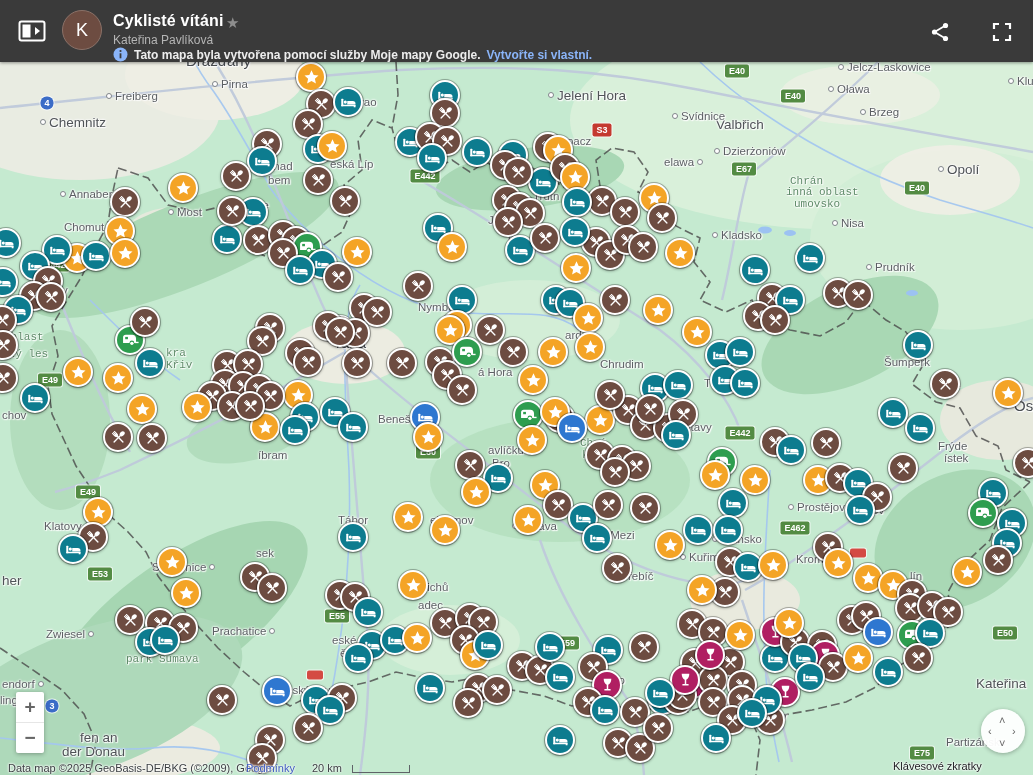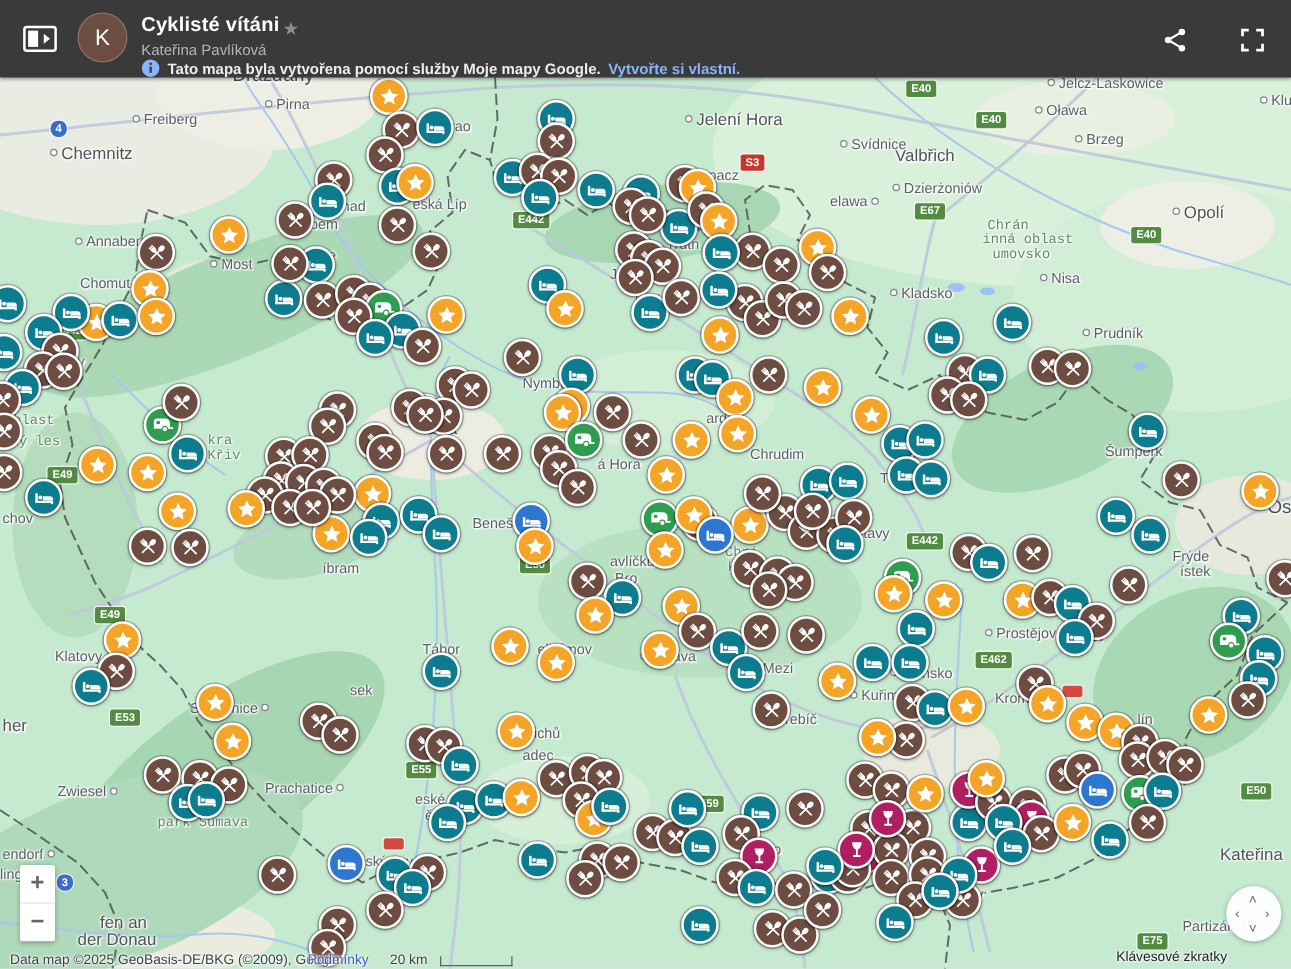--- a/index.html
+++ b/index.html
@@ -128,21 +128,21 @@
 
     <div id="labels-layer">
         <div class="lbl metro" style="left: 186px; top: 52px;">Drážďany</div>
         <div class="lbl city" style="left: 106px; top: 90px;"><span class="dot"></span>Freiberg</div>
         <div class="lbl city" style="left: 212px; top: 78px;"><span class="dot"></span>Pirna</div>
         <div class="lbl big" style="left: 40px; top: 115px;"><span class="dot"></span>Chemnitz</div>
         <div class="lbl city" style="left: 60px; top: 188px;"><span class="dot"></span>Annaberg-B</div>
         <div class="lbl city" style="left: 64px; top: 221px;">Chomut</div>
         <div class="lbl city" style="left: 168px; top: 206px;"><span class="dot"></span>Most</div>
         <div class="lbl city" style="left: 258px; top: 160px;">stí nad</div>
-        <div class="lbl city" style="left: 248px; top: 174px; text-align: right;">bem</div>
+        <div class="lbl city" style="left: 268px; top: 174px; text-align: right;">bem</div>
         <div class="lbl city" style="left: 228px; top: 199px;">oměřice</div>
         <div class="lbl city" style="left: 330px; top: 158px;">eská Líp</div>
         <div class="lbl city" style="left: 358px; top: 96px;">vao</div>
         <div class="lbl city" style="left: 36px; top: 284px;">y Vary</div>
         <div class="lbl big" style="left: 548px; top: 88px;"><span class="dot"></span>Jelení Hora</div>
         <div class="lbl city" style="left: 540px; top: 135px;"><span class="dot"></span>Karpacz</div>
         <div class="lbl big" style="left: 716px; top: 117px;">Valbřich</div>
         <div class="lbl city" style="left: 672px; top: 110px;"><span class="dot"></span>Svídnice</div>
         <div class="lbl city" style="left: 838px; top: 61px;"><span class="dot"></span>Jelcz-Laskowice</div>
         <div class="lbl city" style="left: 828px; top: 83px;"><span class="dot"></span>Oława</div>
@@ -164,21 +164,21 @@
         <div class="lbl city" style="left: 565px; top: 329px;">ard</div>
         <div class="lbl city" style="left: 600px; top: 358px;">Chrudim</div>
         <div class="lbl city" style="left: 884px; top: 356px;">Šumperk</div>
         <div class="lbl city" style="left: 704px; top: 377px;">Třebová</div>
         <div class="lbl city" style="left: 688px; top: 421px;">itavy</div>
         <div class="lbl city" style="left: 378px; top: 413px;">Benešov</div>
         <div class="lbl city" style="left: 488px; top: 444px;">avlíčkův</div>
         <div class="lbl city" style="left: 492px; top: 457px;">Bro</div>
         <div class="lbl city" style="left: 258px; top: 449px;">íbram</div>
         <div class="lbl city" style="left: 338px; top: 514px;">Tábor</div>
-        <div class="lbl city" style="left: 280px; top: 547px;">sek</div>
+        <div class="lbl city" style="left: 256px; top: 547px;">sek</div>
         <div class="lbl city" style="left: 152px; top: 561px;">Strakonice<span class="dot r"></span></div>
         <div class="lbl city" style="left: 44px; top: 520px;">Klatovy</div>
         <div class="lbl city" style="left: 430px; top: 514px;">elhřimov</div>
         <div class="lbl city" style="left: 512px; top: 520px;"><span class="dot"></span>Jihlava</div>
         <div class="lbl city" style="left: 586px; top: 529px;">elké Mezi</div>
         <div class="lbl city" style="left: 712px; top: 533px;"><span class="dot"></span>Blansko</div>
         <div class="lbl city" style="left: 680px; top: 551px;"><span class="dot"></span>Kuřim</div>
         <div class="lbl city" style="left: 788px; top: 501px;"><span class="dot"></span>Prostějov</div>
         <div class="lbl city" style="left: 872px; top: 504px;">ov</div>
         <div class="lbl city" style="left: 796px; top: 553px;">Kromě</div>

